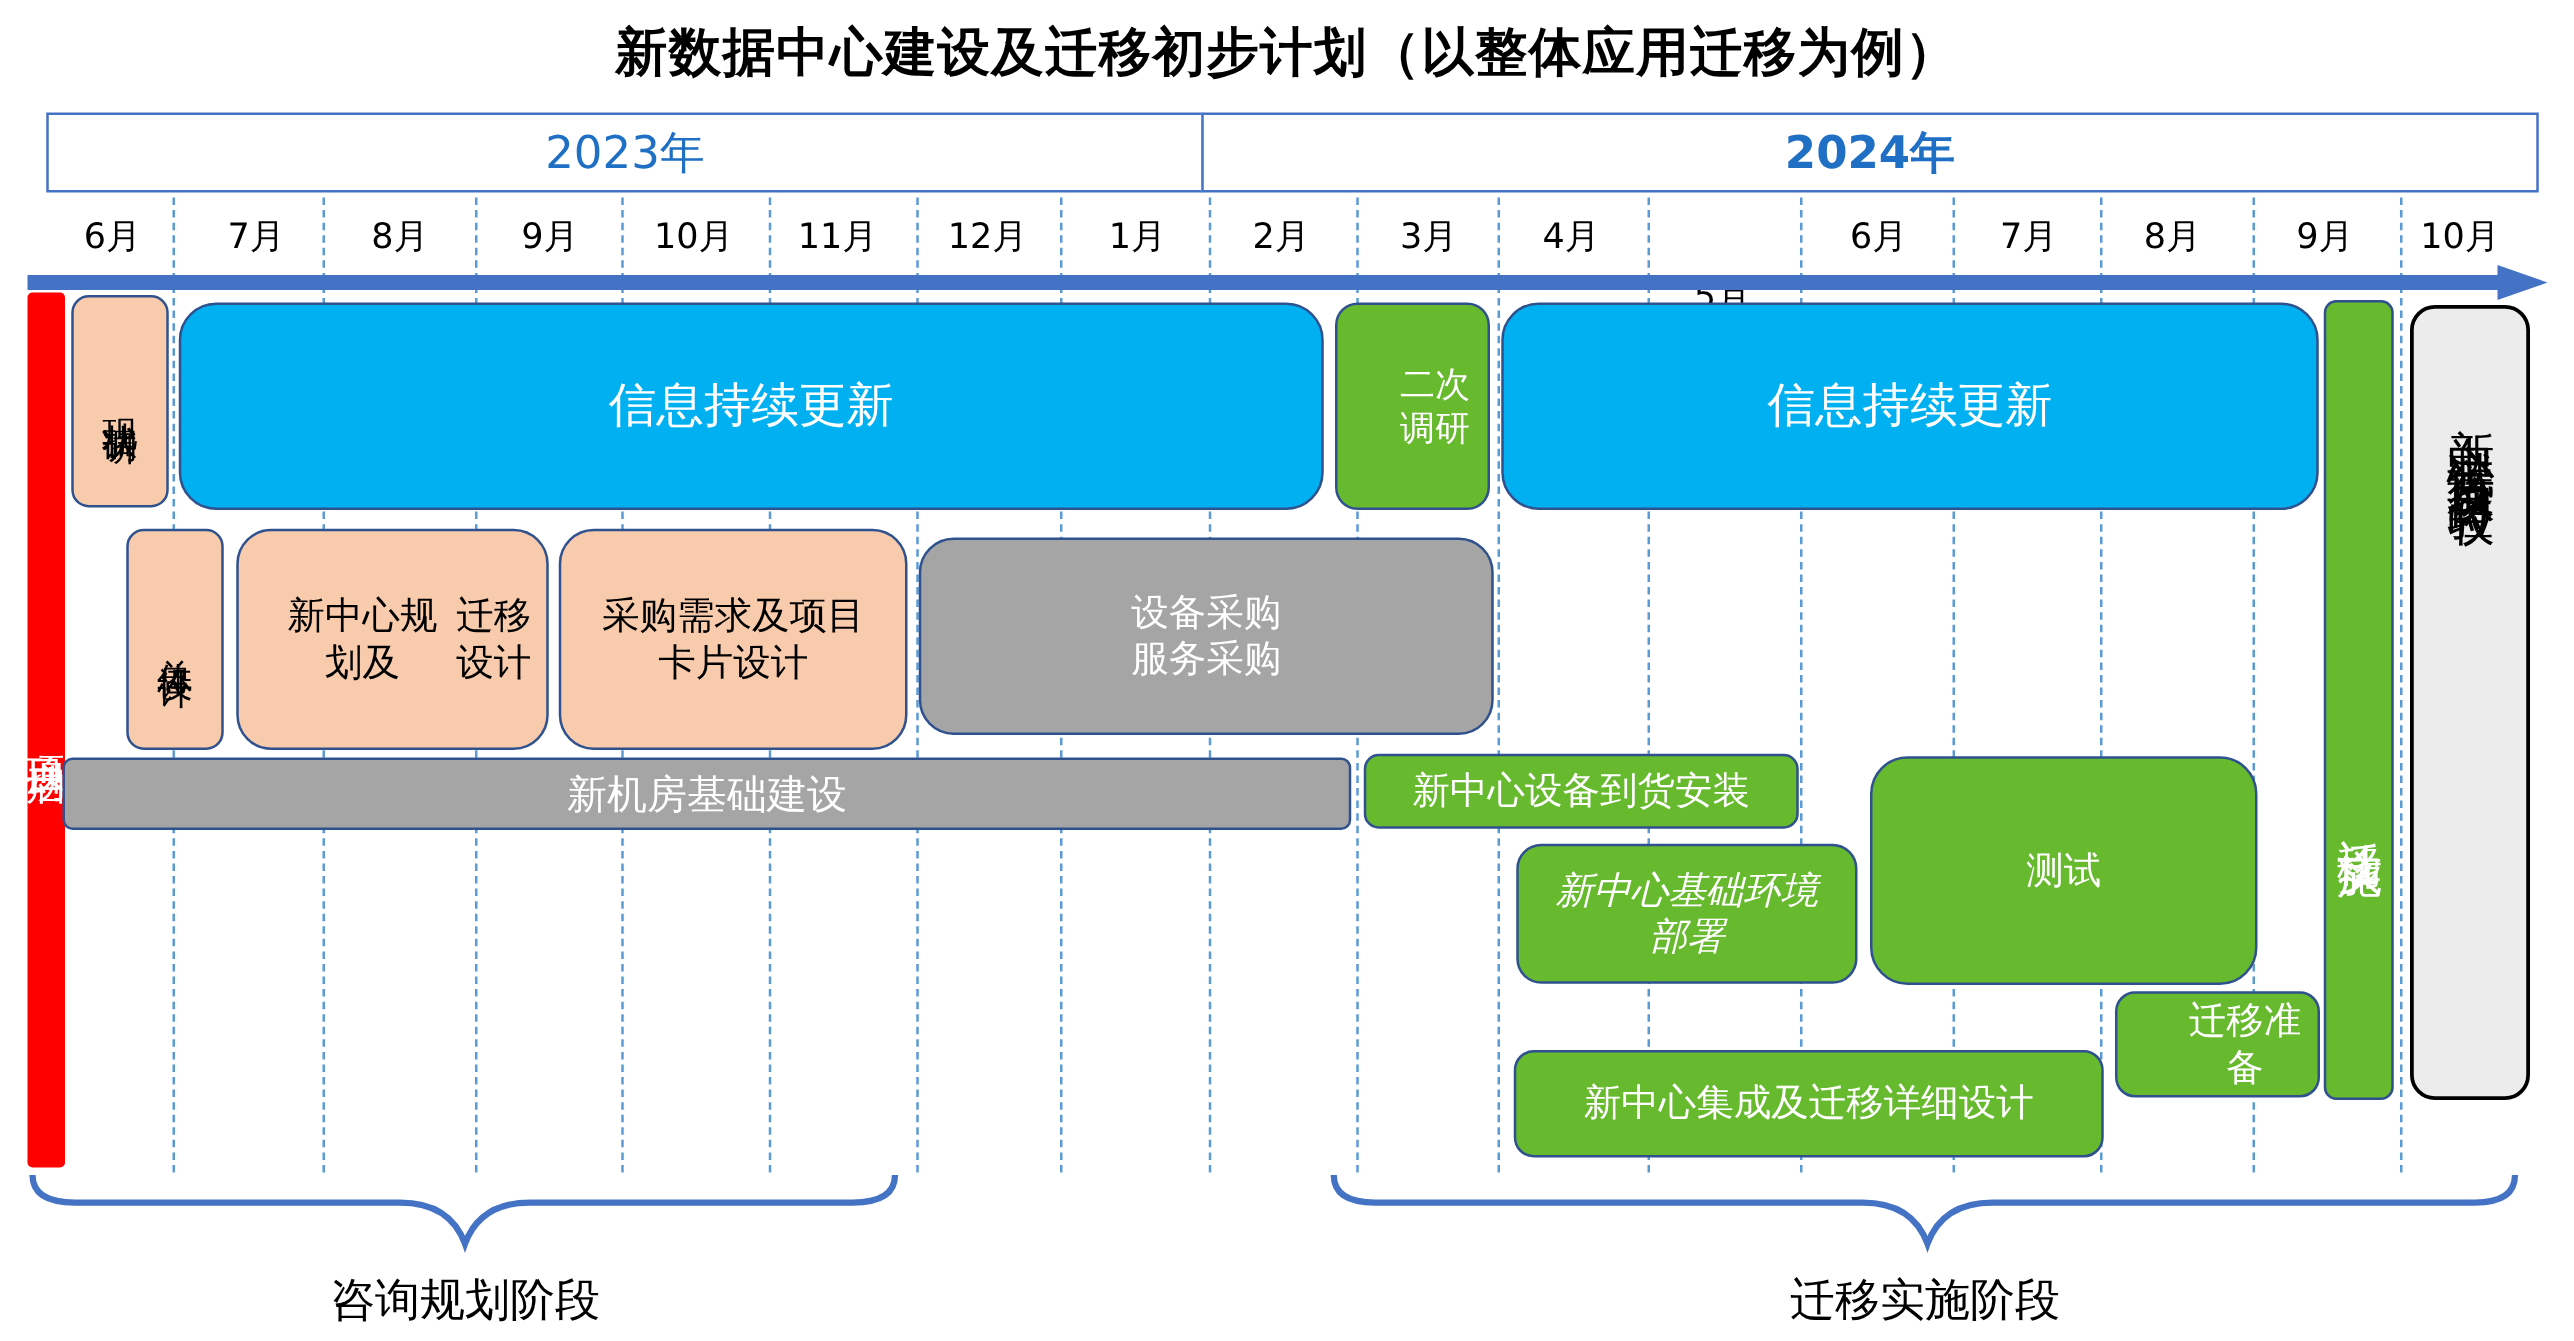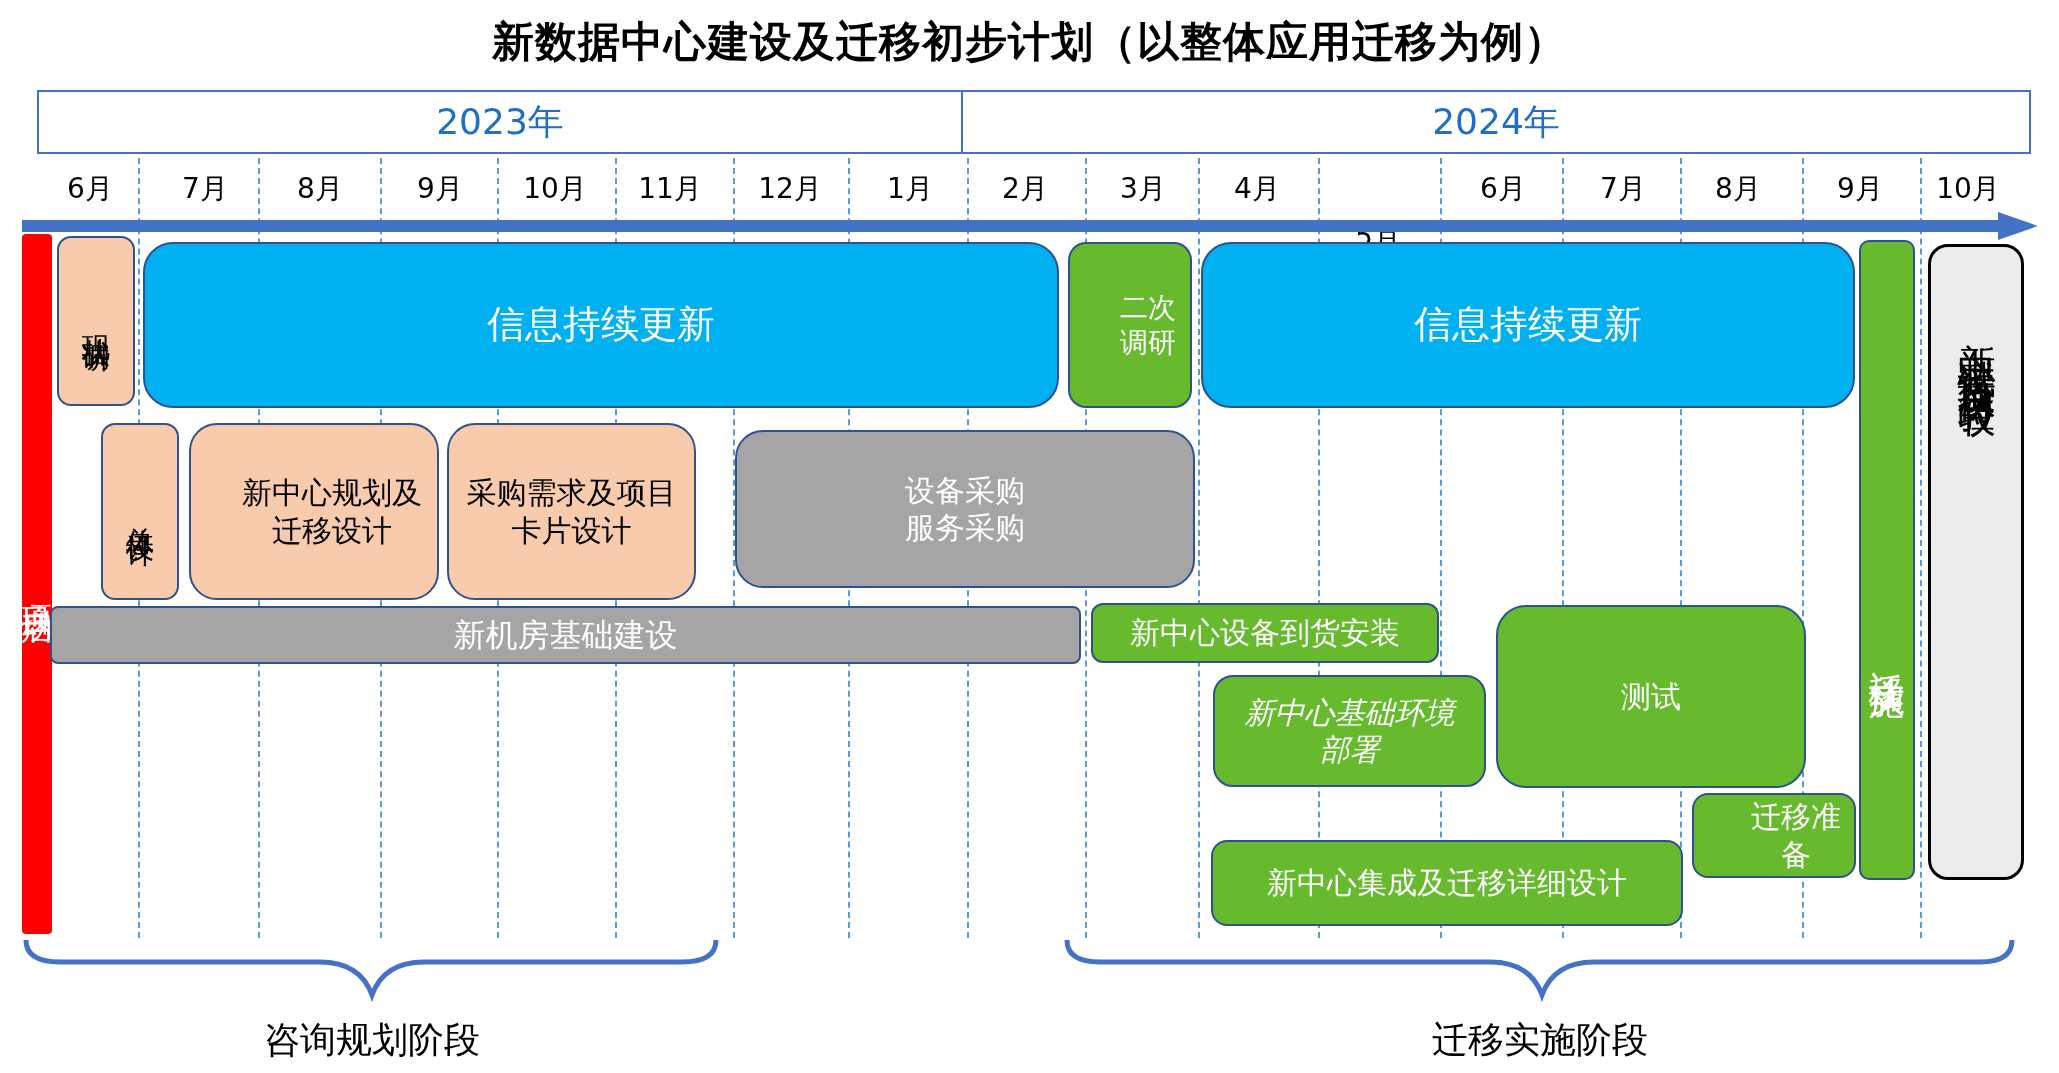--- a/index.html
+++ b/index.html
@@ -26,21 +26,21 @@
   .vtext { writing-mode:vertical-rl; text-orientation:upright; letter-spacing:4px; }
   .phase { font-size:36px; color:#000; text-align:center; }
   svg.brace { position:absolute; overflow:visible; }
 </style>
 </head>
 <body>
 
 <div class="abs title">新数据中心建设及迁移初步计划（以整体应用迁移为例）</div>
 
 <div class="abs yearbox" style="left:37px;top:90px;width:926px;height:64px;">2023年</div>
-<div class="abs yearbox" style="left:961px;top:90px;width:1070px;height:64px;">2024年</div>
+<div class="abs yearbox" style="left:961px;top:90px;width:1070px;height:64px;font-weight:bold;">2024年</div>
 
 <div id="months">
     <div class="abs month" style="left: 50px;">6月</div>
     <div class="abs month" style="left: 165px;">7月</div>
     <div class="abs month" style="left: 280px;">8月</div>
     <div class="abs month" style="left: 400px;">9月</div>
     <div class="abs month" style="left: 515px;">10月</div>
     <div class="abs month" style="left: 630px;">11月</div>
     <div class="abs month" style="left: 750px;">12月</div>
     <div class="abs month" style="left: 870px;">1月</div>
@@ -92,25 +92,25 @@
 <div class="abs bar green" style="left:1859px;top:240px;width:56px;height:640px;border-radius:10px;font-size:36px;align-items:flex-end;padding-bottom:220px;">
   <span class="vtext">迁移实施</span>
 </div>
 <div class="abs bar lightgray" style="left:1928px;top:244px;width:96px;height:636px;border-radius:20px;font-size:38px;align-items:flex-start;padding-top:65px;">
   <span class="vtext" style="letter-spacing:6px;">新中心试运行及项目验收</span>
 </div>
 
 <div class="abs bar peach" style="left:101px;top:423px;width:78px;height:177px;border-radius:14px;font-size:28px;">
   <span class="vtext">总体设计</span>
 </div>
-<div class="abs bar peach" style="left:189px;top:423px;width:250px;height:177px;border-radius:28px;font-size:30px;flex-direction:column;padding-left:36px;">
+<div class="abs bar peach" style="left:189px;top:423px;width:250px;height:177px;border-radius:28px;font-size:30px;padding-left:36px;">
   <div>新中心规划及</div>
   <div>迁移设计</div>
 </div>
-<div class="abs bar peach" style="left:447px;top:423px;width:249px;height:177px;border-radius:28px;font-size:30px;flex-direction:column;">
+<div class="abs bar peach" style="left:447px;top:423px;width:279px;height:177px;border-radius:28px;font-size:30px;flex-direction:column;">
   <div>采购需求及项目</div>
   <div>卡片设计</div>
 </div>
 <div class="abs bar gray" style="left:735px;top:430px;width:460px;height:158px;border-radius:28px;font-size:30px;flex-direction:column;">
   <div>设备采购</div>
   <div>服务采购</div>
 </div>
 
 <div class="abs bar gray" style="left:50px;top:606px;width:1031px;height:58px;border-radius:8px;font-size:32px;">新机房基础建设</div>
 <div class="abs bar green" style="left:1091px;top:603px;width:348px;height:60px;border-radius:12px;font-size:30px;">新中心设备到货安装</div>

